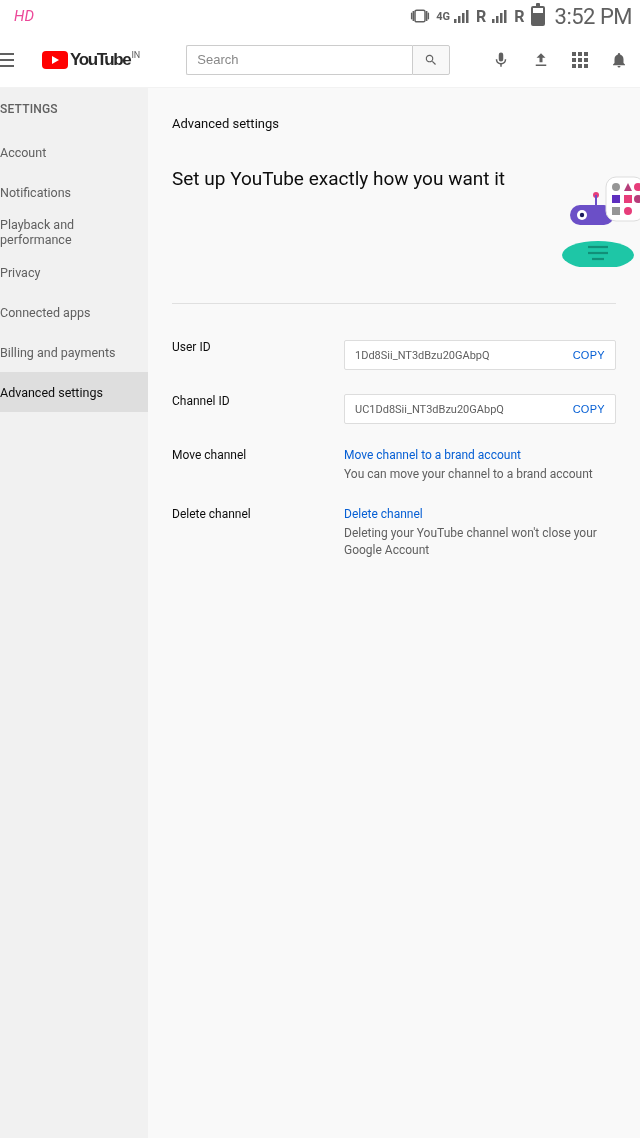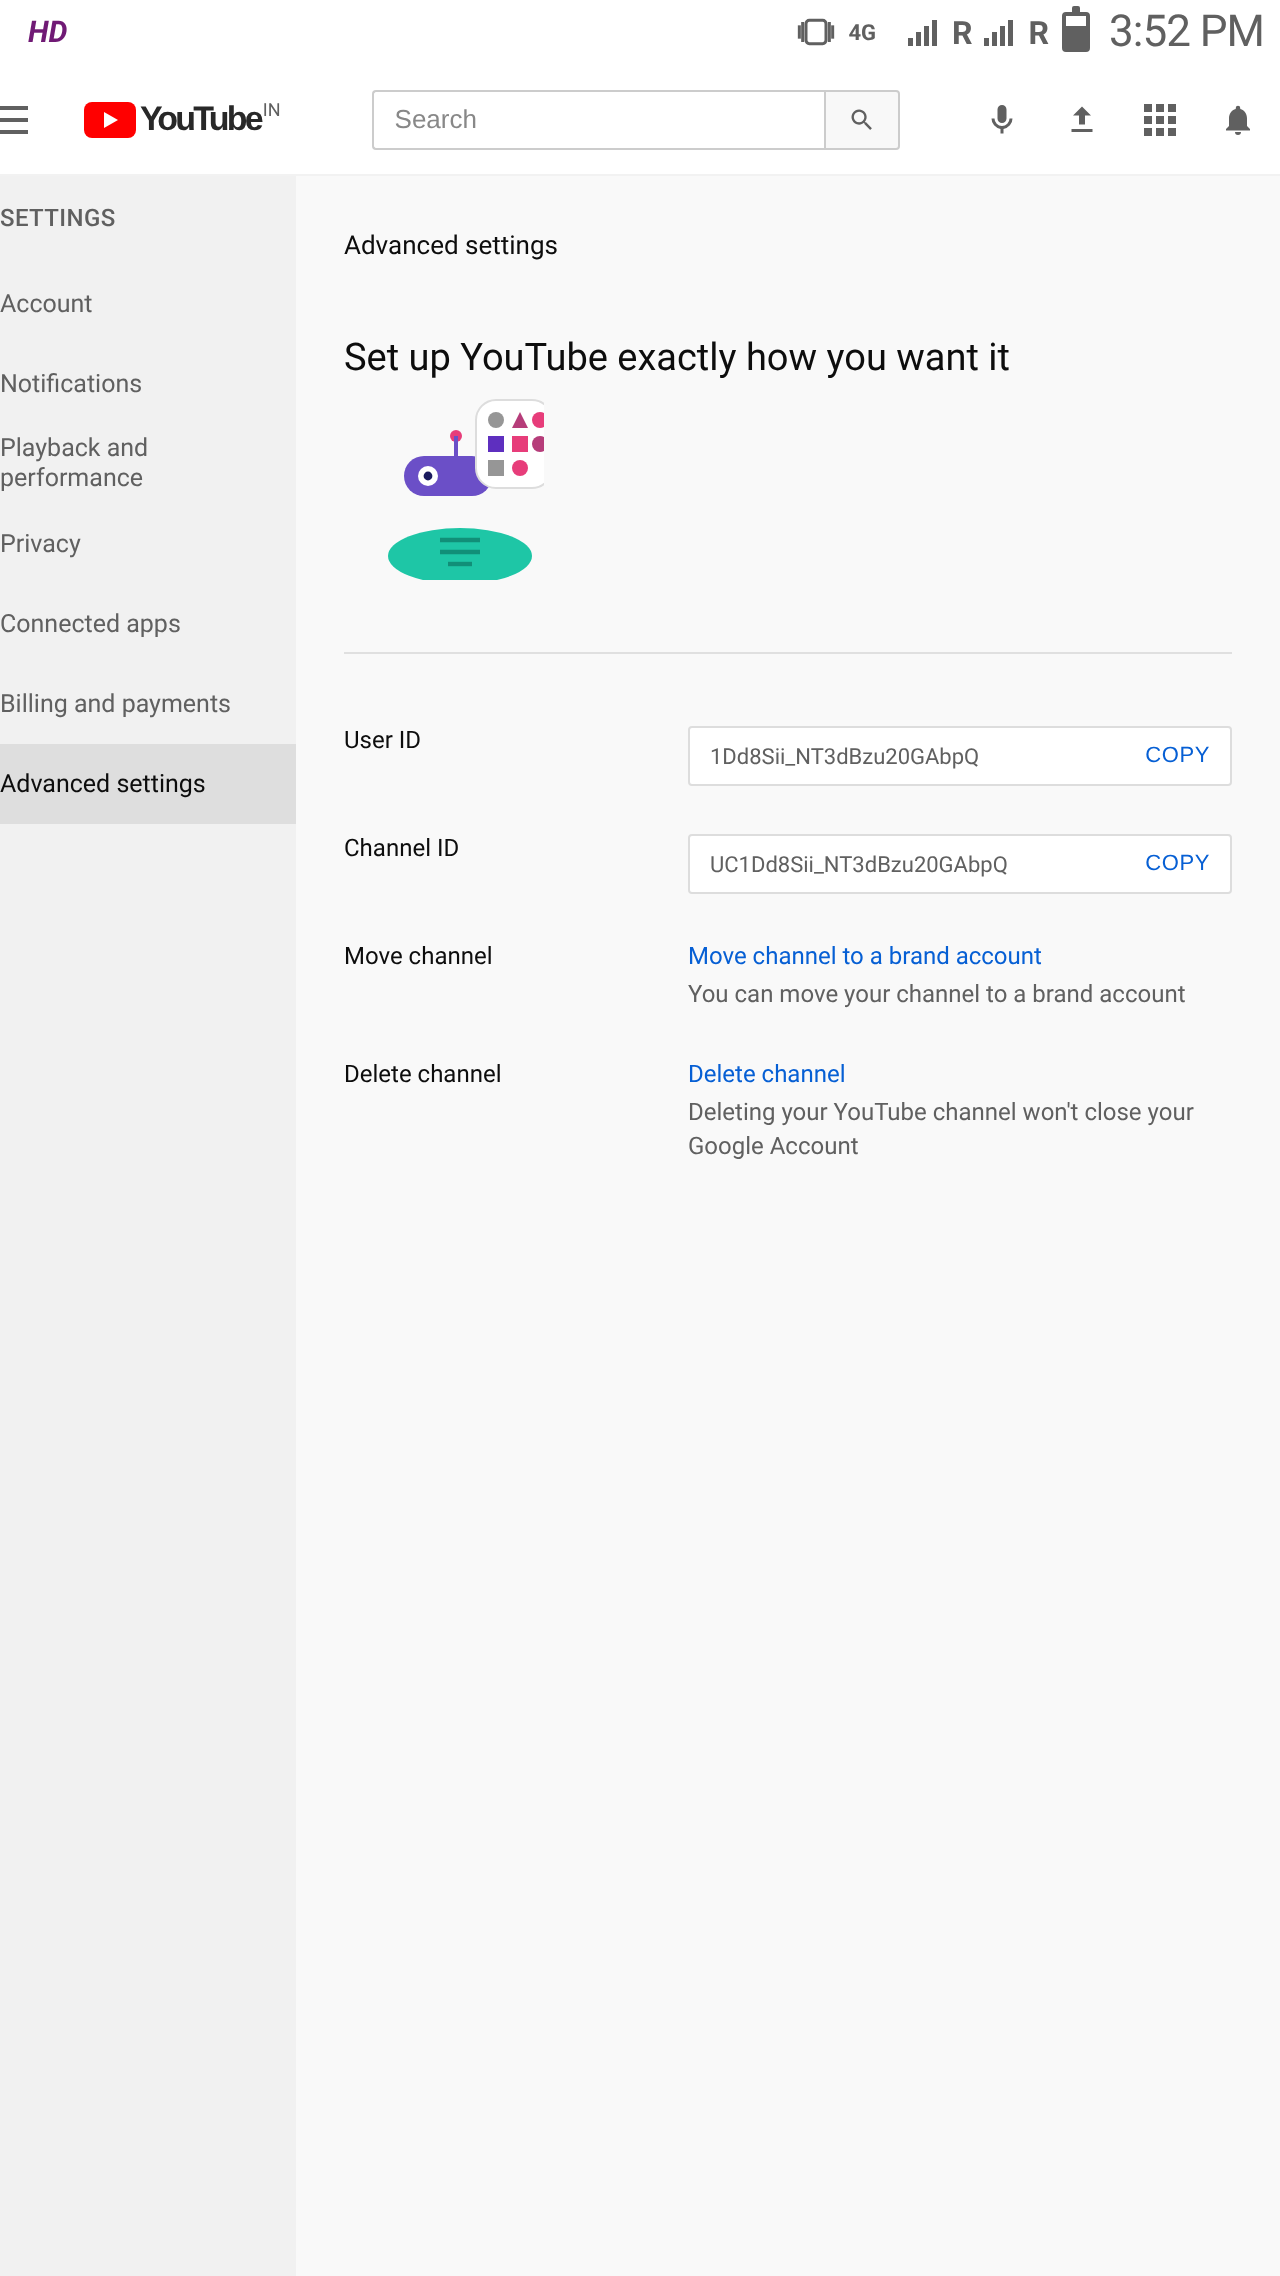--- a/index.html
+++ b/index.html
@@ -1,23 +1,23 @@
 <!DOCTYPE html>
 <html><head>
   <meta charset="utf-8">
   <style>
     * { margin: 0; padding: 0; box-sizing: border-box; }
     body { font-family: Roboto, Arial, sans-serif; width: 640px; height: 1138px; overflow: hidden; background: #fff; }
 
     
     .status-bar { height: 32px; display: flex; align-items: center; justify-content: space-between; padding: 0 8px; background: #fff; }
-    .status-left { font-style: italic; font-weight: 700; color: #701a75; font-size: 15px; padding-left: 6px; }
+    .status-left { font-style: italic; font-weight: 400; color: #ec4899; font-size: 15px; padding-left: 6px; }
     .status-right { display: flex; align-items: center; gap: 6px; }
     .status-icon { color: #606060; font-size: 15px; display: flex; align-items: center; }
-    .signal-group { display: flex; align-items: flex-end; gap: 15px; text-align: center; }
+    .signal-group { display: flex; align-items: flex-end; gap: 3px; text-align: center; }
     .signal-label { font-size: 11px; font-weight: 700; color: #606060; margin-right: 1px; }
     .roaming { font-size: 16px; font-weight: 700; color: #606060; }
     .battery { width: 14px; height: 20px; border: 2px solid #606060; border-radius: 2px; position: relative; }
     .battery::before { content: ''; position: absolute; top: -5px; left: 3px; width: 4px; height: 3px; background: #606060; border-radius: 1px 1px 0 0; }
     .battery-fill { position: absolute; bottom: 0; left: 0; right: 0; height: 70%; background: #606060; }
     .clock { font-size: 22px; font-weight: 400; color: #606060; letter-spacing: -0.5px; margin-left: 4px; }
 
     
     .yt-header { height: 56px; display: flex; align-items: center; padding: 0 12px; gap: 28px; background: #fff; border-bottom: 1px solid rgba(0,0,0,0.05); }
     .hamburger { width: 18px; height: 14px; display: flex; flex-direction: column; justify-content: space-between; margin-left: -16px; }
@@ -42,21 +42,21 @@
 
     
     .layout { display: flex; height: calc(1138px - 88px); justify-content: space-between; }
     .sidebar { width: 148px; background: #f1f1f1; padding-top: 14px; }
     .side-heading { font-size: 12px; font-weight: 500; color: #606060; padding: 0 0 16px 0; letter-spacing: 0.2px; }
     .side-item { height: 40px; display: flex; align-items: center; font-size: 12.5px; color: #606060; cursor: pointer; padding-right: 8px; }
     .side-item.active { background: #dedede; color: #0d0d0d; font-weight: 400; }
 
     .main { flex: 1; background: #f9f9f9; padding: 28px 24px; }
     .page-title { font-size: 13px; color: #0d0d0d; margin-bottom: 36px; }
-    .page-hero { display: flex; justify-content: space-between; align-items: flex-start; border-bottom: 1px solid #e0e0e0; padding-bottom: 36px; margin-bottom: 24px; flex-direction: column; }
+    .page-hero { display: flex; justify-content: space-between; align-items: flex-start; border-bottom: 1px solid #e0e0e0; padding-bottom: 36px; margin-bottom: 24px; }
     .page-subtitle { font-size: 19px; color: #0d0d0d; }
     .hero-img { width: 100px; height: 100px; margin-right: -24px; }
 
     .setting-row { display: flex; align-items: flex-start; padding: 12px 0; gap: 32px; }
     .setting-label { width: 140px; font-size: 12px; color: #0d0d0d; flex-shrink: 0; }
     .setting-content { flex: 1; }
     .id-field { display: flex; border: 1px solid #ddd; border-radius: 2px; background: #fff; height: 30px; align-items: center; padding: 0 10px; justify-content: space-between; }
     .id-value { font-size: 11px; color: #606060; white-space: nowrap; overflow: hidden; text-overflow: ellipsis; }
     .copy-btn { font-size: 11px; font-weight: 500; color: #065fd4; background: none; border: none; cursor: pointer; letter-spacing: 0.3px; }
     .link-action { font-size: 12px; color: #065fd4; cursor: pointer; display: block; margin-bottom: 4px; }

